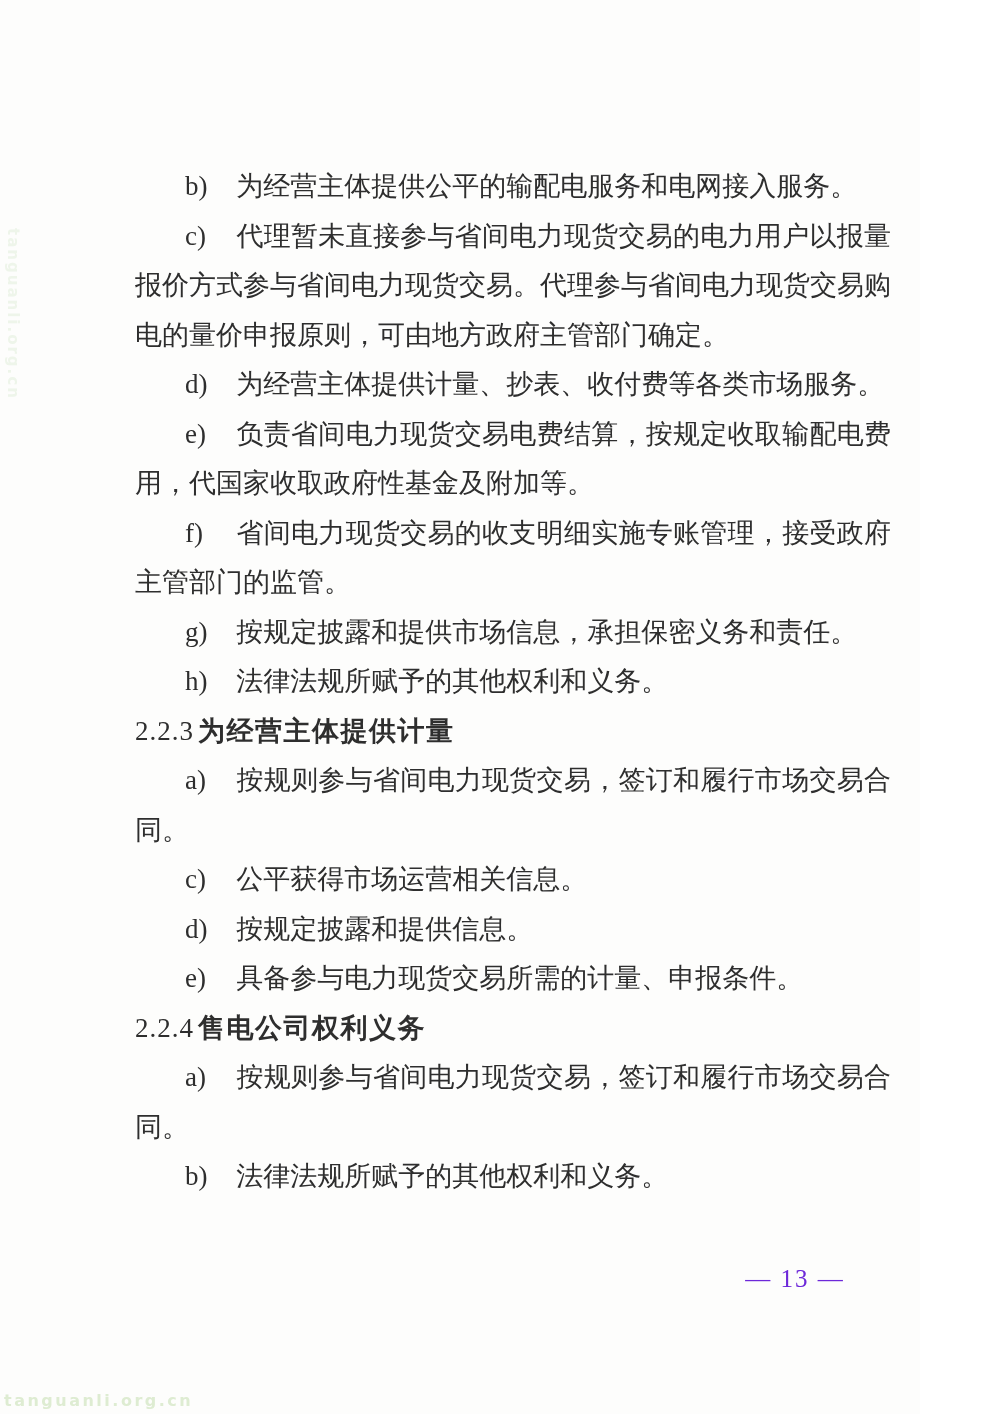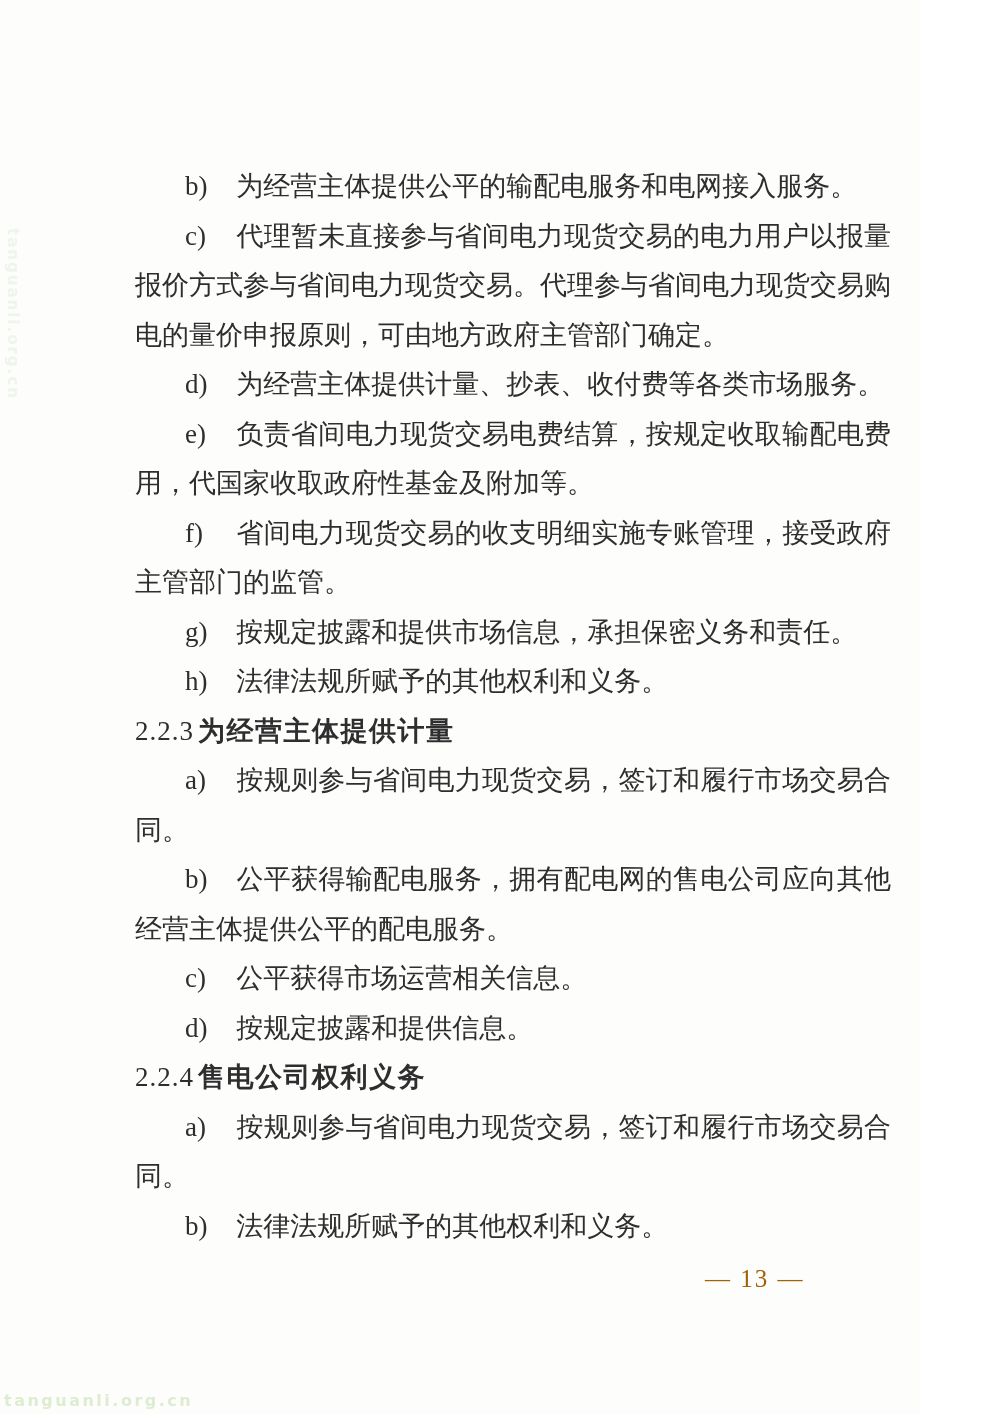--- a/index.html
+++ b/index.html
@@ -52,24 +52,24 @@
   h2.heading .h-title {
     font-family: "Liberation Sans", "DejaVu Sans", sans-serif;
     letter-spacing: 1.5px;
   }
 
   .page-number {
     position: absolute;
     left: 705px;
     top: 1265px;
     width: 180px;
-    text-align: left;
+    text-align: center;
     font-size: 25px;
     letter-spacing: 2px;
-    color: #a16207;
+    color: #6d28d9;
   }
 
   .wm-bottom {
     position: absolute;
     left: 4px;
     top: 1391px;
     font-family: "DejaVu Sans", "Liberation Sans", sans-serif;
     font-size: 16px;
     font-weight: 600;
     letter-spacing: 2.5px;
@@ -98,23 +98,23 @@
   <main class="content">
       <p class="item"><span class="label">b)</span><span class="text">为经营主体提供公平的输配电服务和电网接入服务。</span></p>
       <p class="item"><span class="label">c)</span><span class="text">代理暂未直接参与省间电力现货交易的电力用户以报量报价方式参与省间电力现货交易。代理参与省间电力现货交易购电的量价申报原则，可由地方政府主管部门确定。</span></p>
       <p class="item"><span class="label">d)</span><span class="text">为经营主体提供计量、抄表、收付费等各类市场服务。</span></p>
       <p class="item"><span class="label">e)</span><span class="text">负责省间电力现货交易电费结算，按规定收取输配电费用，代国家收取政府性基金及附加等。</span></p>
       <p class="item"><span class="label">f)</span><span class="text">省间电力现货交易的收支明细实施专账管理，接受政府主管部门的监管。</span></p>
       <p class="item"><span class="label">g)</span><span class="text">按规定披露和提供市场信息，承担保密义务和责任。</span></p>
       <p class="item"><span class="label">h)</span><span class="text">法律法规所赋予的其他权利和义务。</span></p>
       <h2 class="heading"><span class="h-num">2.2.3</span><span class="h-title">为经营主体提供计量</span></h2>
       <p class="item"><span class="label">a)</span><span class="text">按规则参与省间电力现货交易，签订和履行市场交易合同。</span></p>
-      <p class="item"><span class="label">b)</span><span class="text">公平获得输配电服务，拥有配电网的售电公司应向其他经营主体提供公平的配电服务。</span></p>
       <p class="item"><span class="label">c)</span><span class="text">公平获得市场运营相关信息。</span></p>
       <p class="item"><span class="label">d)</span><span class="text">按规定披露和提供信息。</span></p>
+      <p class="item"><span class="label">e)</span><span class="text">具备参与电力现货交易所需的计量、申报条件。</span></p>
       <h2 class="heading"><span class="h-num">2.2.4</span><span class="h-title">售电公司权利义务</span></h2>
       <p class="item"><span class="label">a)</span><span class="text">按规则参与省间电力现货交易，签订和履行市场交易合同。</span></p>
       <p class="item"><span class="label">b)</span><span class="text">法律法规所赋予的其他权利和义务。</span></p>
     </main>
 
   <div class="page-number">— 13 —</div>
 
   <span class="wm-bottom">tanguanli.org.cn</span>
 
 </div>

